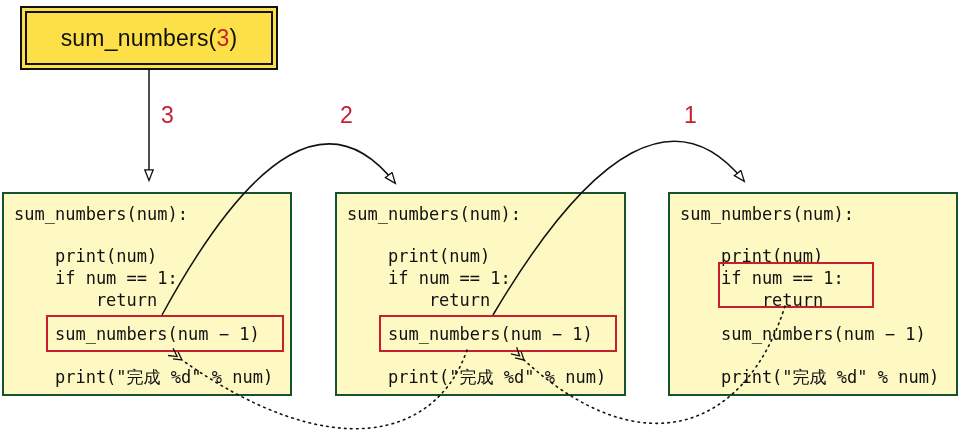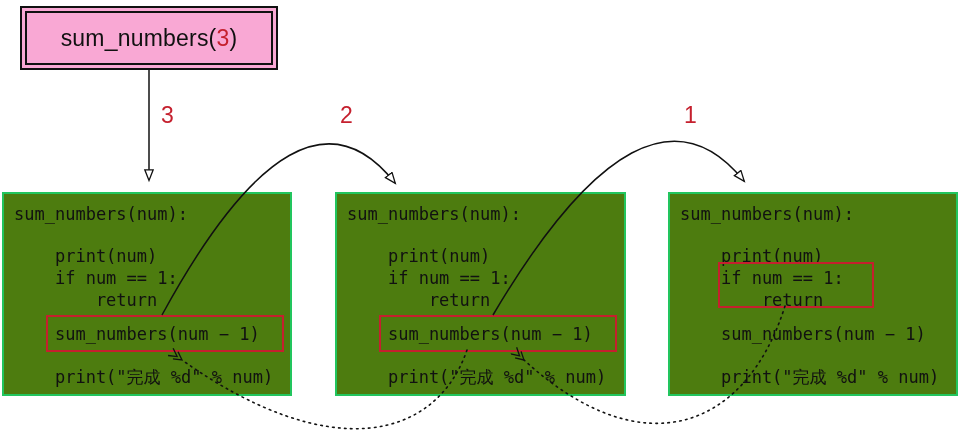--- a/index.html
+++ b/index.html
@@ -3,32 +3,32 @@
 <meta charset="utf-8">
 <style>
   html,body{margin:0;padding:0;background:#ffffff;}
   #stage{
     position:relative;width:973px;height:440px;background:#ffffff;overflow:hidden;
     font-family:"Liberation Sans",sans-serif;color:#111;
   }
   
   .call-box{
     position:absolute;left:20px;top:6px;width:258px;height:64px;
-    border:2px solid #111;box-sizing:border-box;padding:3px;background:#f9a8d4;
+    border:2px solid #111;box-sizing:border-box;padding:3px;background:#fde047;
   }
   .call-box-inner{
     width:100%;height:100%;border:2px solid #111;box-sizing:border-box;
     display:flex;align-items:center;justify-content:center;
     font-size:23px;letter-spacing:0.2px;
   }
   .red{color:#c5202e;}
   
   .frame{
     position:absolute;top:192px;width:290px;height:204px;
-    border:2px solid #22c55e;box-sizing:border-box;background:#4d7c0f;
+    border:2px solid #14532d;box-sizing:border-box;background:#fef9c3;
   }
   .frame .code-line{
     position:absolute;left:10px;white-space:pre;
     font-family:"DejaVu Sans Mono",monospace;font-size:17px;line-height:22px;
   }
   .hl-rect{
     position:absolute;border:2px solid #c5202e;box-sizing:border-box;
     background:transparent;
   }
   

